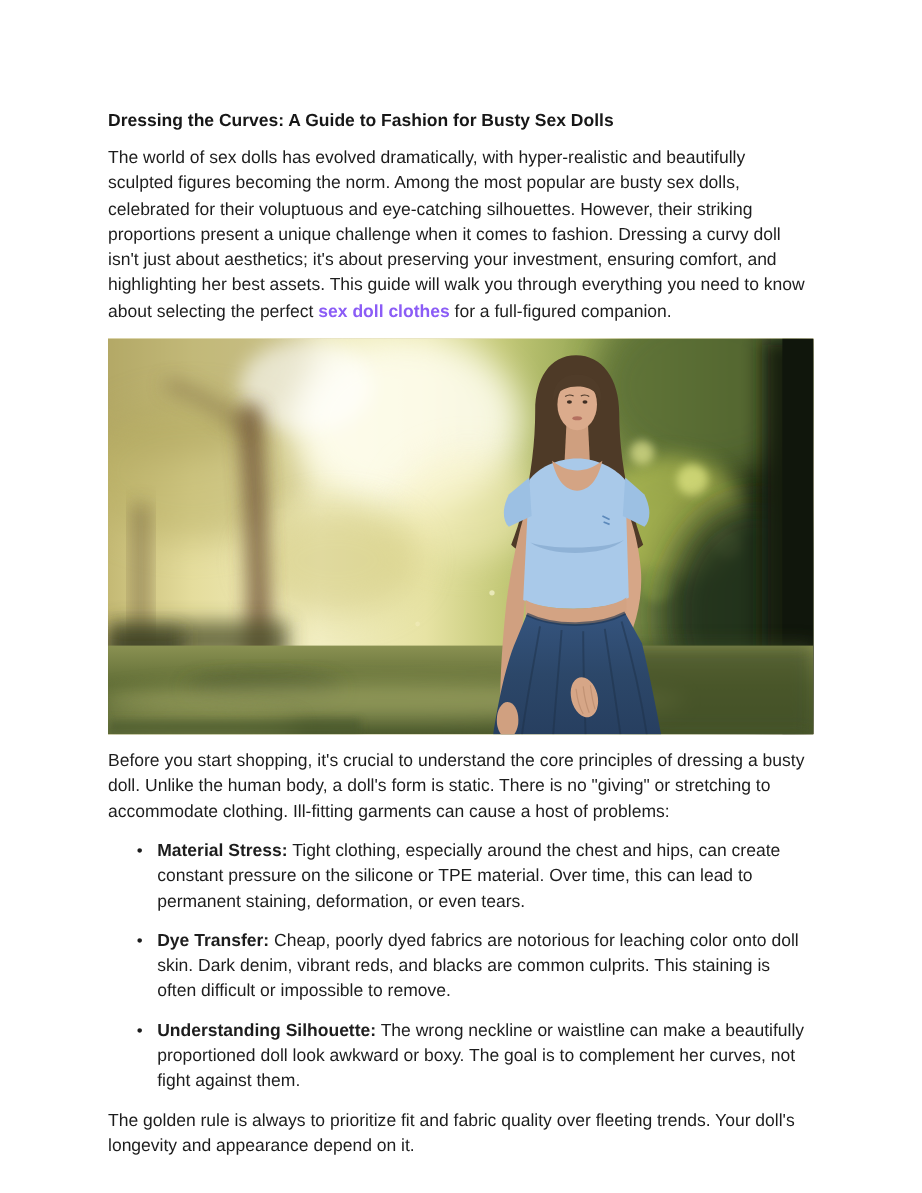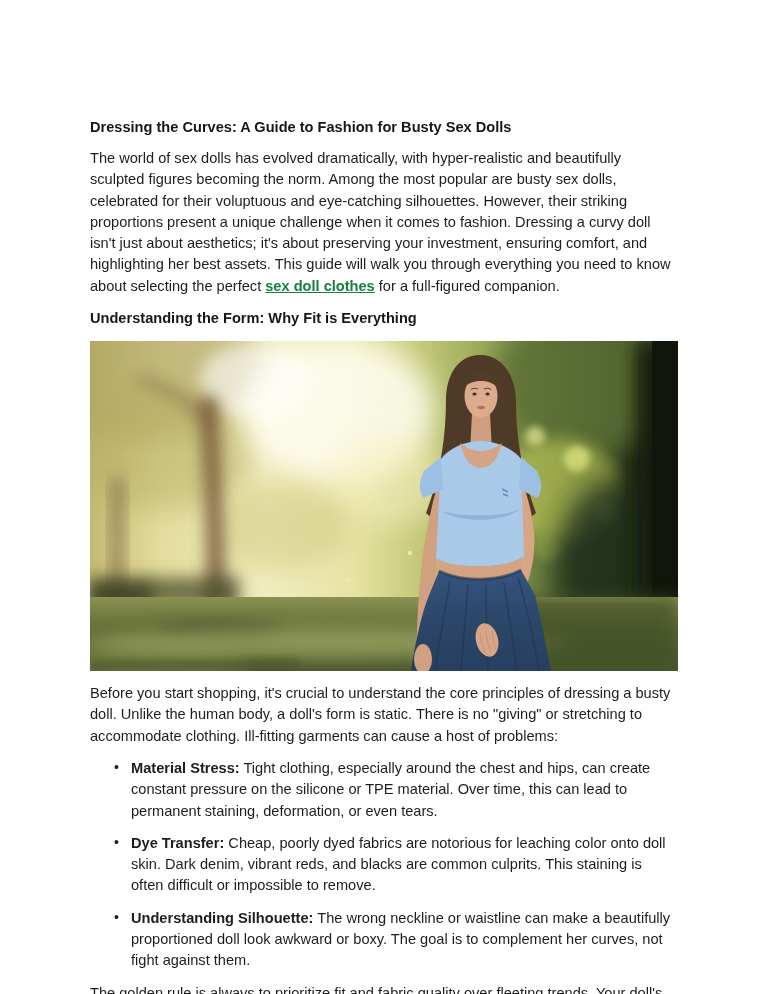--- a/index.html
+++ b/index.html
@@ -6,33 +6,33 @@
   body{
     width:768px;height:994px;overflow:hidden;
     background:#ffffff;
     font-family:"Liberation Sans", sans-serif;
     color:#1d1d1d;
     -webkit-font-smoothing:antialiased;
   }
   .page{
     box-sizing:border-box;
     width:768px;height:994px;
-    padding:117px 90px 0 90px;
+    padding:91px 90px 0 90px;
   }
   .doc-h{
     font-size:14.6px;font-weight:bold;line-height:21px;
     margin:0 0 10px 0;color:#171717;
   }
   .doc-h.section{margin-top:2px;margin-bottom:12px;}
   p.body-text{
     font-size:14.6px;line-height:21.3px;
     margin:0 0 11px 0;
   }
   a.doc-link{
-    color:#15803d;font-weight:bold;text-decoration:underline;cursor:pointer;text-align:center;
+    color:#8b5cf6;font-weight:bold;cursor:pointer;text-align:center;
   }
   ul.doc-bullets{
     list-style:none;margin:2px 0 11px 0;padding:0;
   }
   ul.doc-bullets li{
     position:relative;
     padding-left:41px;
     margin:0 0 11px 0;
     font-size:14.6px;line-height:21.3px;
   }
@@ -51,21 +51,20 @@
 </style>
 </head>
 <body>
 
 <div class="page">
 
   <h1 class="doc-h">Dressing the Curves: A Guide to Fashion for Busty Sex Dolls</h1>
 
   <p class="body-text"><span>The world of sex dolls has evolved dramatically, with hyper-realistic and beautifully sculpted figures becoming the norm. Among the most popular are busty sex dolls, celebrated for their voluptuous and eye-catching silhouettes. However, their striking proportions present a unique challenge when it comes to fashion. Dressing a curvy doll isn't just about aesthetics; it's about preserving your investment, ensuring comfort, and highlighting her best assets. This guide will walk you through everything you need to know about selecting the perfect </span><a class="doc-link">sex doll clothes</a><span> for a full-figured companion.</span></p>
 
-  <h2 class="doc-h section">Understanding the Form: Why Fit is Everything</h2>
 
   <div class="photo-wrap">
     <svg width="588" height="330" viewBox="0 0 588 330" xmlns="http://www.w3.org/2000/svg">
       <defs>
         <linearGradient id="bgGrad" x1="0" y1="0" x2="1" y2="0">
           <stop offset="0" stop-color="#c4b974"></stop>
           <stop offset="0.12" stop-color="#e5dd9d"></stop>
           <stop offset="0.3" stop-color="#f2eec2"></stop>
           <stop offset="0.45" stop-color="#e7e3a4"></stop>
           <stop offset="0.56" stop-color="#c3c877"></stop>

